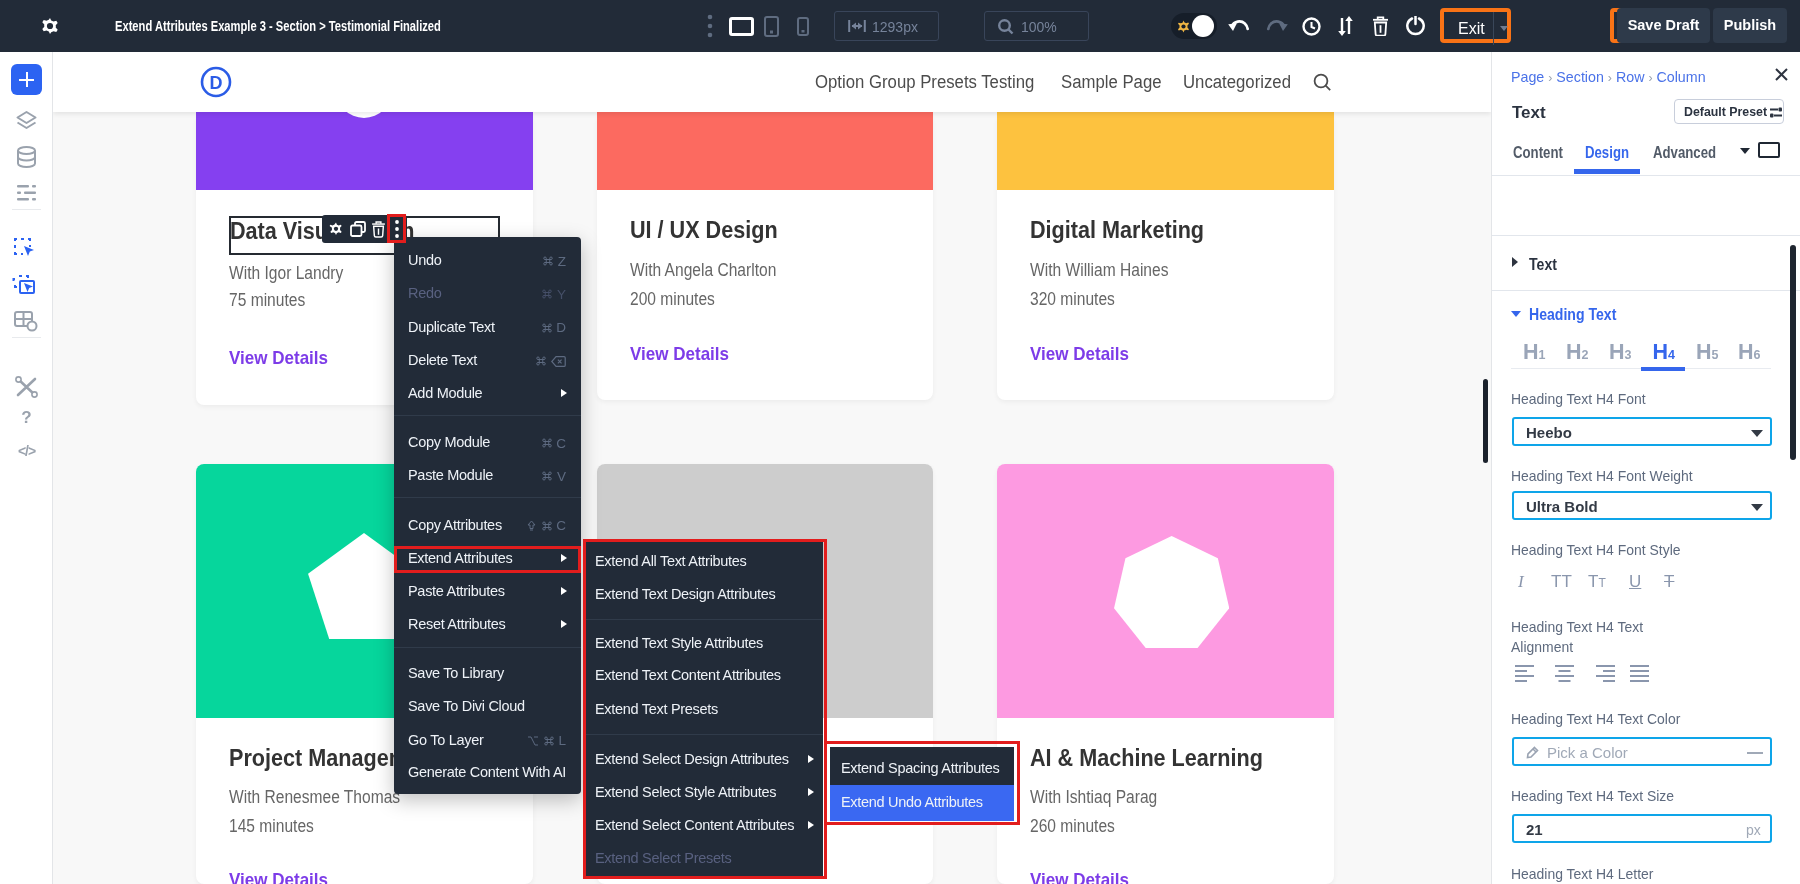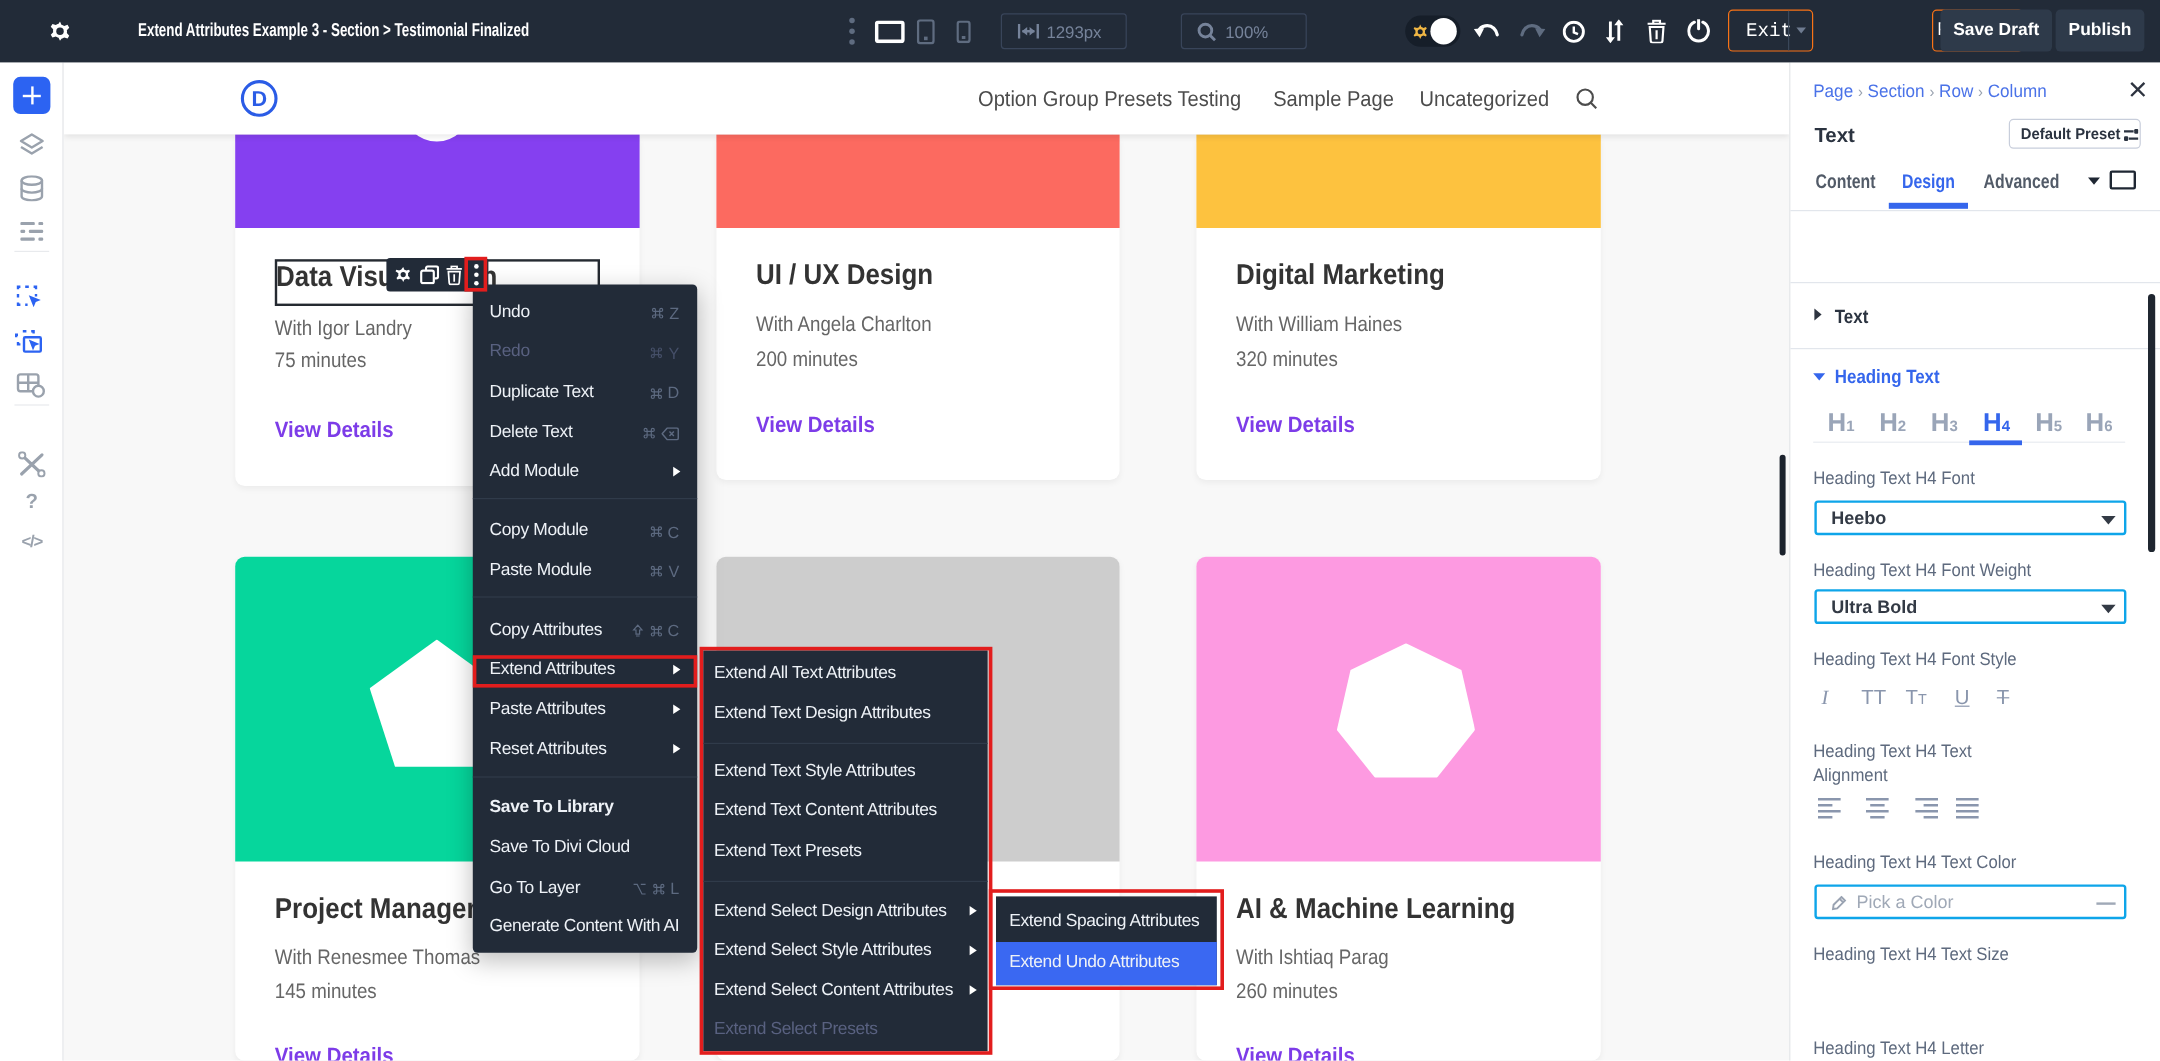--- a/index.html
+++ b/index.html
@@ -5,21 +5,21 @@
 * { margin:0; padding:0; box-sizing:border-box; }
 html,body { width:1800px; height:884px; overflow:hidden; font-family:"Liberation Sans", sans-serif; background:#fff; }
 #app { position:absolute; top:0; left:0; width:1800px; height:884px; overflow:hidden; }
 .abs { position:absolute; }
 
 
 #topbar { position:absolute; top:0; left:0; width:1800px; height:52px; background:#222b38; z-index:50; }
 #topbar .title { position:absolute; left:115px; top:17px; color:#fff; font-size:15.5px; font-weight:700; transform:scaleX(0.72); transform-origin:0 50%; }
 .tbfield { position:absolute; top:11px; height:30px; border:1px solid #39455a; border-radius:3px; color:#76839a; font-size:14px; }
 .tbbtn { position:absolute; top:8px; height:35px; border-radius:4px; color:#fff; font-size:16px; text-align:center; }
-.tbbtn.bordered { border:1px solid #f97316;font-family:Liberation Mono, monospace; }
+.tbbtn.bordered { border:4px solid #f97316; }
 .tbbtn.filled { background:#2e3a4a; font-weight:700; font-size:14.5px; }
 
 
 #sidebar { position:absolute; top:52px; left:0; width:53px; height:832px; background:#fff; border-right:1px solid #e3e5e8; z-index:40; }
 #plusbtn { position:absolute; left:11px; top:12px; width:31px; height:31px; background:#2c63f2; border-radius:6px; }
 #plusbtn:before { content:""; position:absolute; left:8px; top:14.5px; width:15px; height:2px; background:#fff; }
 #plusbtn:after { content:""; position:absolute; left:14.5px; top:8px; width:2px; height:15px; background:#fff; }
 .sbicon { position:absolute; left:0; width:53px; text-align:center; }
 .sbdiv { position:absolute; left:12px; width:29px; height:1px; background:#e8eaed; }
 
@@ -360,21 +360,21 @@
         </svg> <svg class="cmdk" width="12" height="12" viewBox="0 0 24 24">
           <path d="M18 4a2.5 2.5 0 00-2.5 2.5v11a2.5 2.5 0 102.5-2.5H6a2.5 2.5 0 102.5 2.5v-11A2.5 2.5 0 106 9h12a2.5 2.5 0 100-5z" fill="none" stroke="#5d6a80" stroke-width="2"></path>
         </svg> C</div>
   <div class="mi" style="top:312.5px;">Extend Attributes</div>
       <div class="marr" style="top:316.5px;"></div>
   <div class="mi" style="top:346px;">Paste Attributes</div>
       <div class="marr" style="top:350px;"></div>
   <div class="mi" style="top:379px;">Reset Attributes</div>
       <div class="marr" style="top:383px;"></div>
   <div class="msep" style="top:410px;"></div>
-  <div class="mi" style="top:427.5px;font-weight:bold;">Save To Library</div>
+  <div class="mi" style="top:427.5px;">Save To Library</div>
   <div class="mi" style="top:461px;">Save To Divi Cloud</div>
   <div class="mi" style="top:494.5px;">Go To Layer</div>
       <div class="msc" style="top:496px;"><svg class="cmdk" width="12" height="12" viewBox="0 0 24 24">
           <path d="M2 4h6l8 16h6M14 4h8" fill="none" stroke="#5d6a80" stroke-width="2"></path>
         </svg> <svg class="cmdk" width="12" height="12" viewBox="0 0 24 24">
           <path d="M18 4a2.5 2.5 0 00-2.5 2.5v11a2.5 2.5 0 102.5-2.5H6a2.5 2.5 0 102.5 2.5v-11A2.5 2.5 0 106 9h12a2.5 2.5 0 100-5z" fill="none" stroke="#5d6a80" stroke-width="2"></path>
         </svg> L</div>
   <div class="mi" style="top:527px;">Generate Content With AI</div>
 </div>
 <div class="redbox" style="left:394px;top:545.5px;width:187px;height:27px;"></div>
@@ -484,17 +484,21 @@
   <div class="plabel" style="top:658px;">Heading Text H4 Text Color</div>
   <div class="pbox" style="top:685px;">
     <svg class="abs" style="left:11px;top:7px" width="14" height="14" viewBox="0 0 14 14">
           <path d="M9.5 1.5l3 3-6.5 6.5-3.5.5.5-3.5z" fill="none" stroke="#9aa3b2" stroke-width="1.6"></path>
           <path d="M8 3l3 3" stroke="#9aa3b2" stroke-width="1.6"></path>
         </svg>
     <span class="abs" style="left:33px;top:5px;font-size:15px;color:#a0a9b7;">Pick a Color</span>
     <div class="abs" style="left:233px;top:13px;width:16px;height:2px;background:#a0a9b7;"></div>
   </div>
   <div class="plabel" style="top:735px;">Heading Text H4 Text Size</div>
+  <div class="pbox" style="top:762px;">
+    <span class="abs" style="left:12px;top:5px;font-size:15px;font-weight:700;color:#333a45;">21</span>
+    <span class="abs" style="left:232px;top:6px;font-size:14px;color:#a0a9b7;">px</span>
+  </div>
   <div class="plabel" style="top:812.5px;">Heading Text H4 Letter</div>
 </div>
 <div id="canv-sb"></div>
 <div id="panel-sb"></div>
 </div>
 
 </body></html>

